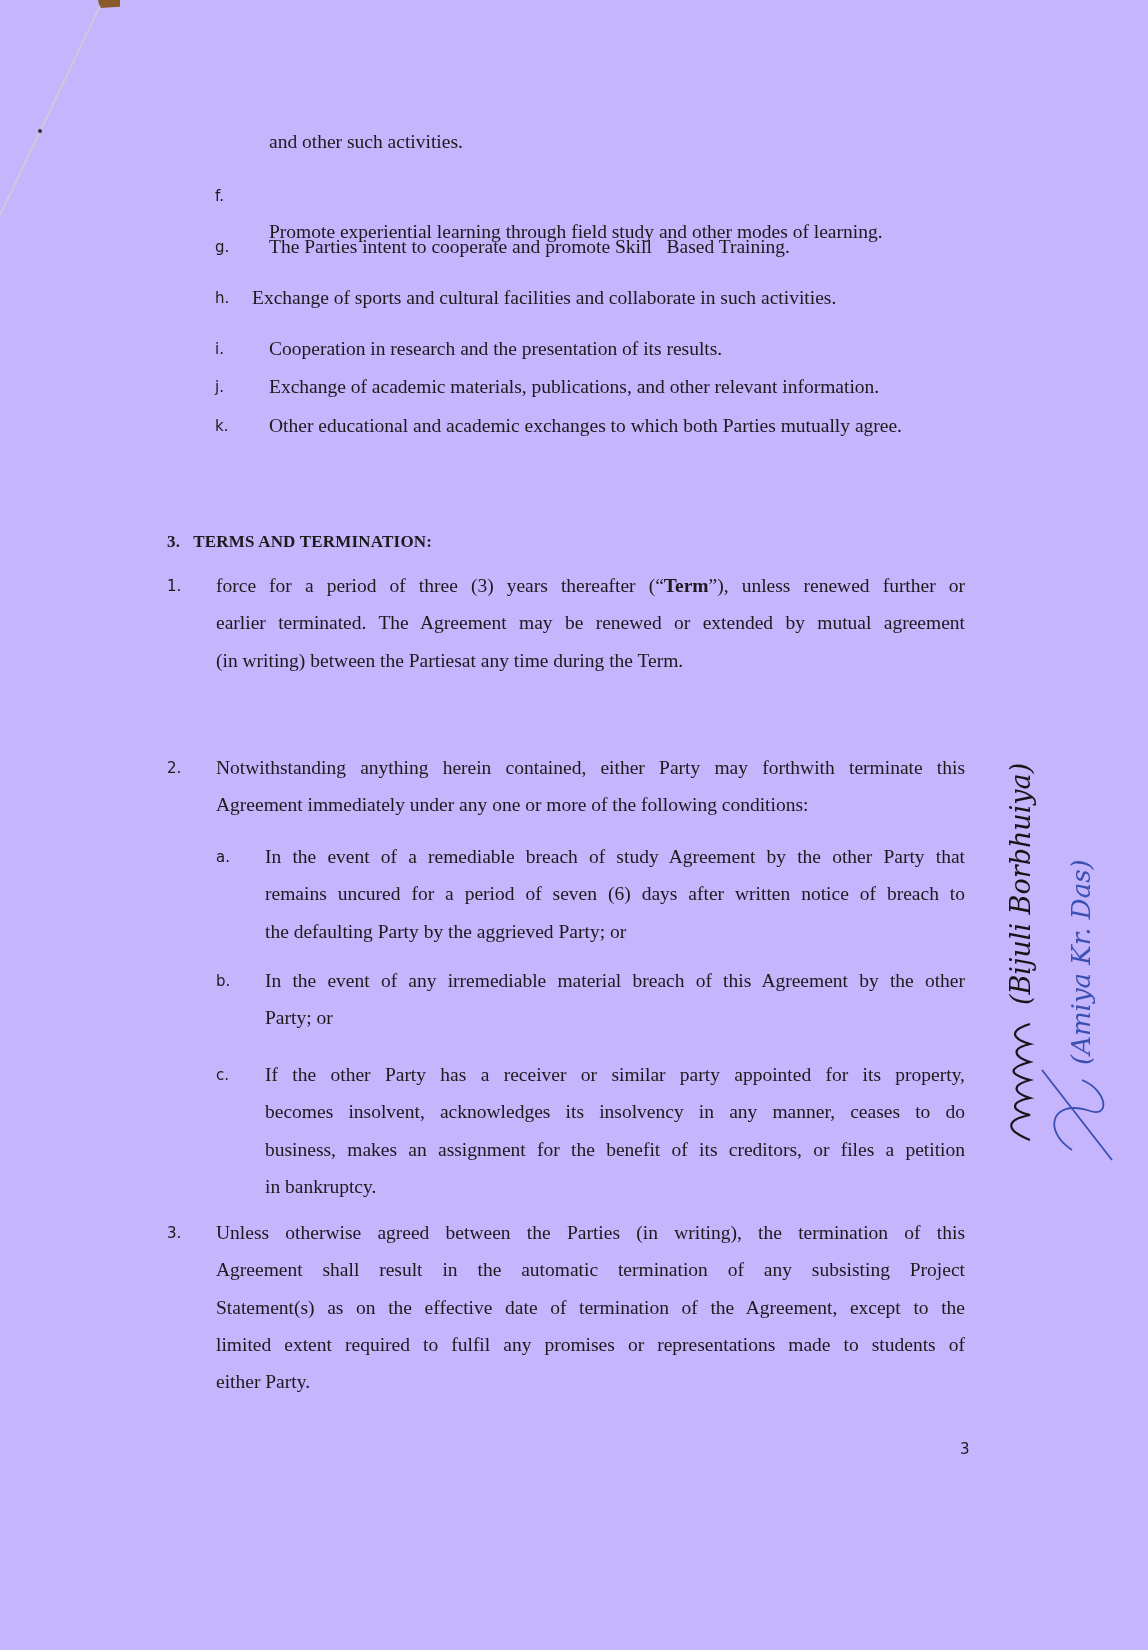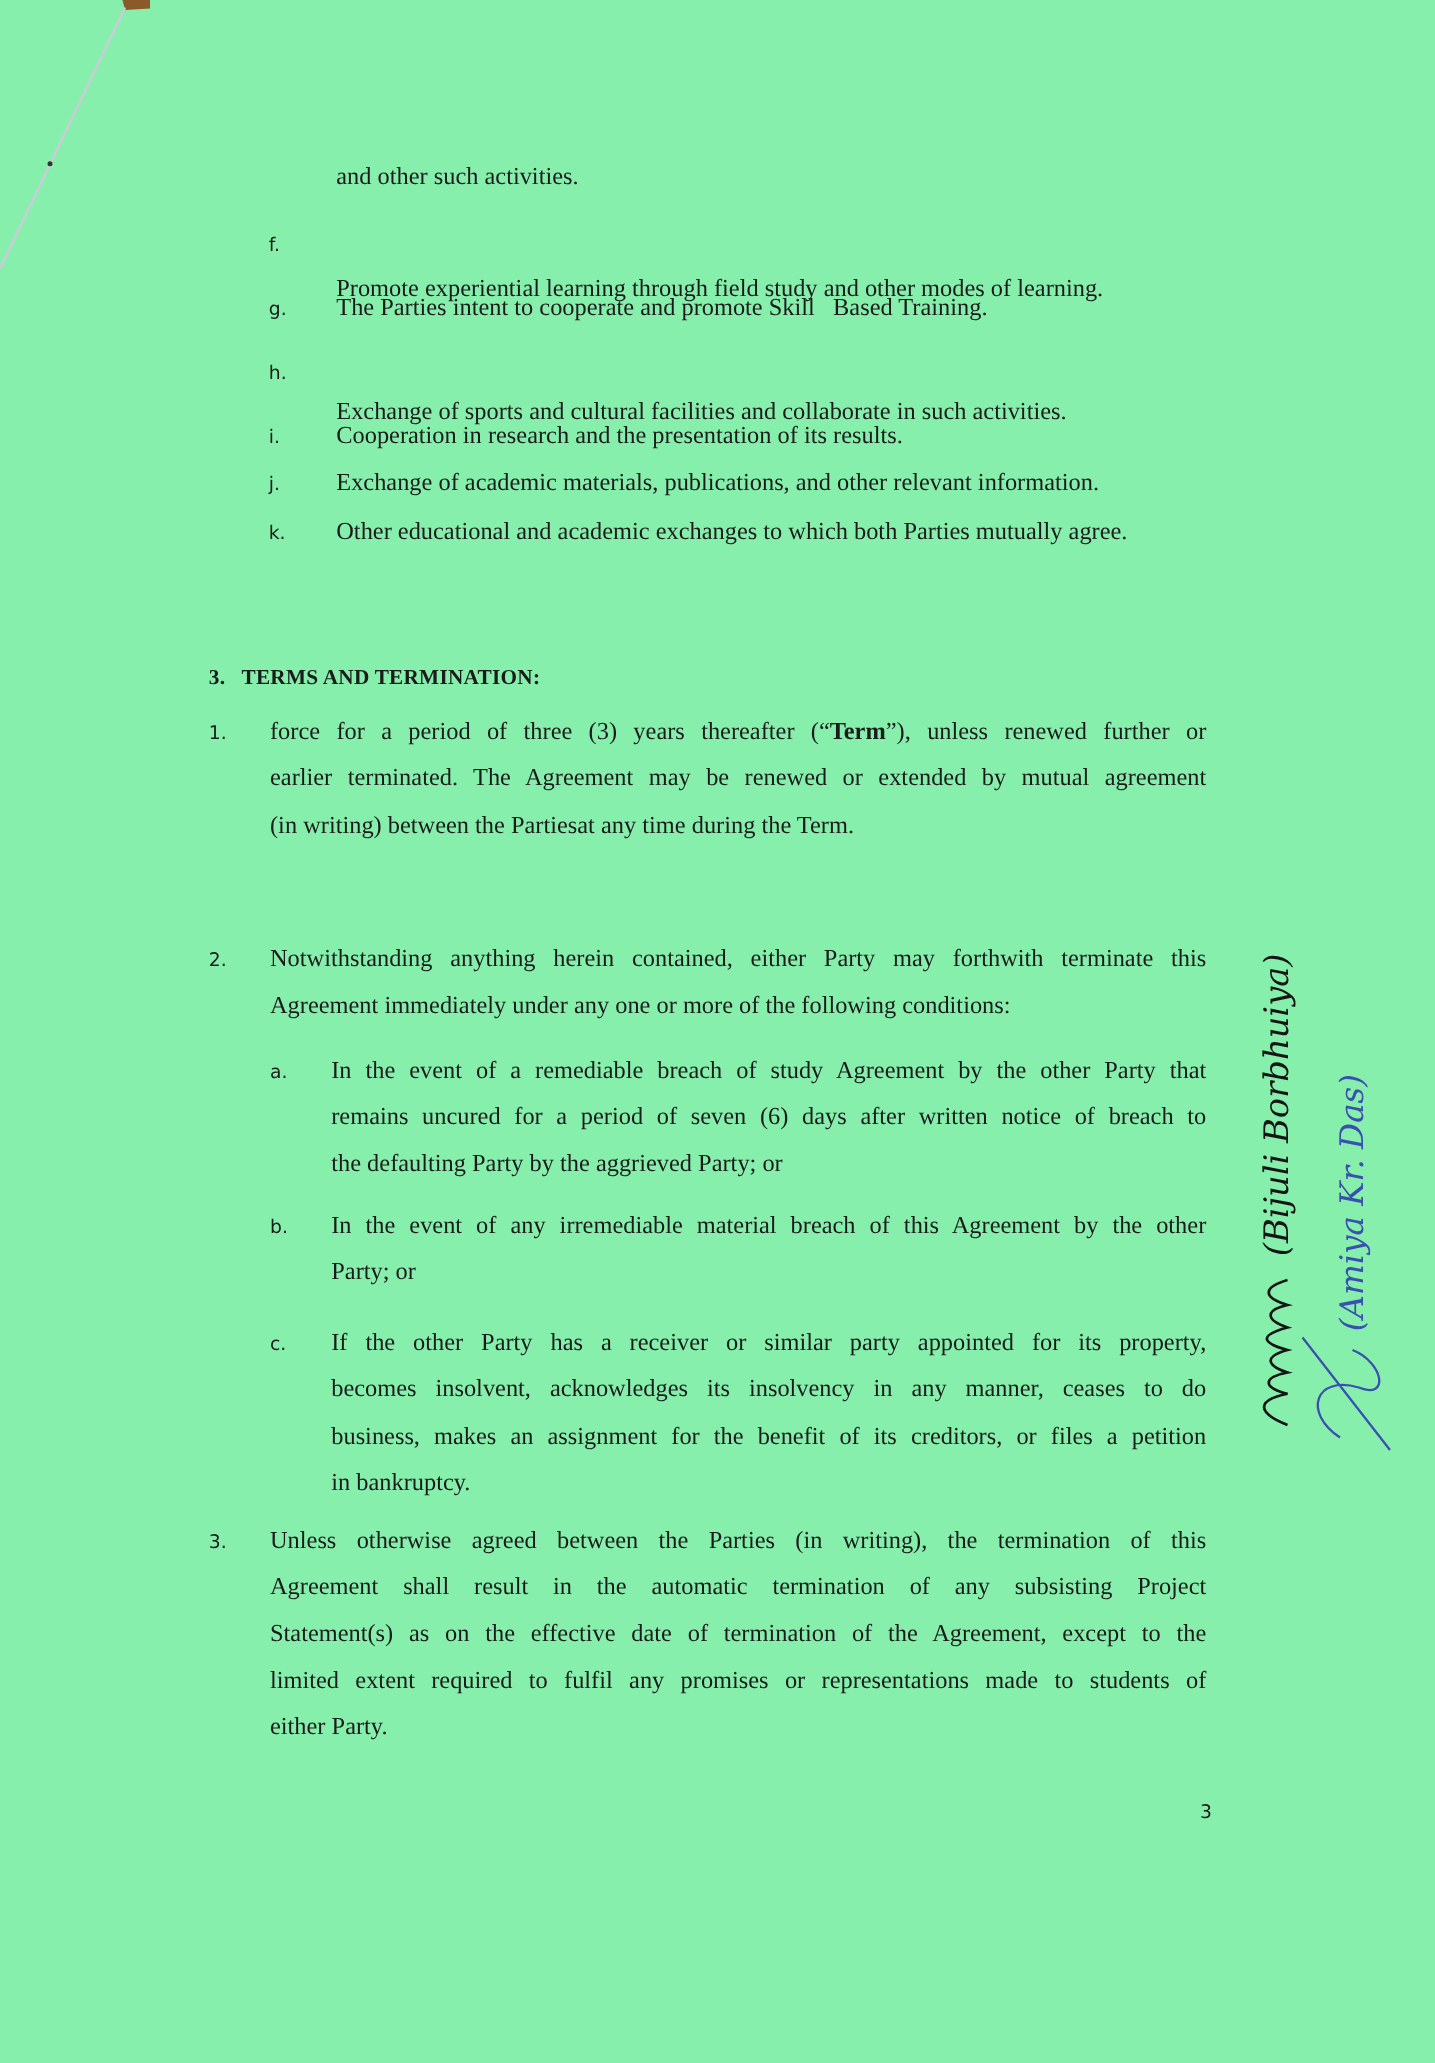--- a/index.html
+++ b/index.html
@@ -2,21 +2,21 @@
 <html><head>
   <meta charset="utf-8">
   <style>
     html, body { margin: 0; padding: 0; }
     body {
       width: 1148px; height: 1650px; background: #ffffff;
       position: relative; overflow: hidden;
       font-family: "Liberation Serif", "DejaVu Serif", serif;
       color: #1b1b1b;
     }
-    .page { position: absolute; inset: 0; background: #86efac; }
+    .page { position: absolute; inset: 0; background: #c4b5fd; }
     .corner-mark {
       position: absolute; left: 0; top: 0; width: 120px; height: 230px;
     }
     .t { position: absolute; font-size: 19.5px; line-height: 22px; white-space: nowrap; }
     .lbl { position: absolute; font-family: "DejaVu Sans", sans-serif; font-size: 15px; line-height: 22px; }
     .just { position: absolute; font-size: 19.5px; line-height: 37.3px; text-align: justify; text-align-last: left; }
     .just-line { display: block; text-align: justify; text-align-last: justify; height: 37.3px; }
     .just-line.last { text-align-last: left; }
     .heading { position: absolute; font-weight: bold; font-size: 17px; letter-spacing: 0.2px; }
     .page-num { position: absolute; font-family: "DejaVu Sans", sans-serif; font-size: 15px; }
@@ -40,21 +40,21 @@
     <div>
       <span class="lbl" style="left:215px; top:185px;">f.</span>
       <span class="t" style="left:269px; top:185px;margin-top:36px;">Promote experiential learning through field study and other modes of learning.</span>
     </div>
     <div>
       <span class="lbl" style="left:215px; top:236px;">g.</span>
       <span class="t" style="left:269px; top:236px; white-space:pre;">The Parties intent to cooperate and promote Skill   Based Training.</span>
     </div>
     <div>
       <span class="lbl" style="left:215px; top:287px;">h.</span>
-      <span class="t" style="left:269px; top:287px;margin-top:32px;">Exchange of sports and cultural facilities and collaborate in such activities.</span>
+      <span class="t" style="left:252px; top:287px;">Exchange of sports and cultural facilities and collaborate in such activities.</span>
     </div>
     <div>
       <span class="lbl" style="left:215px; top:338px;">i.</span>
       <span class="t" style="left:269px; top:338px;">Cooperation in research and the presentation of its results.</span>
     </div>
     <div>
       <span class="lbl" style="left:215px; top:376px;">j.</span>
       <span class="t" style="left:269px; top:376px;">Exchange of academic materials, publications, and other relevant information.</span>
     </div>
     <div>

